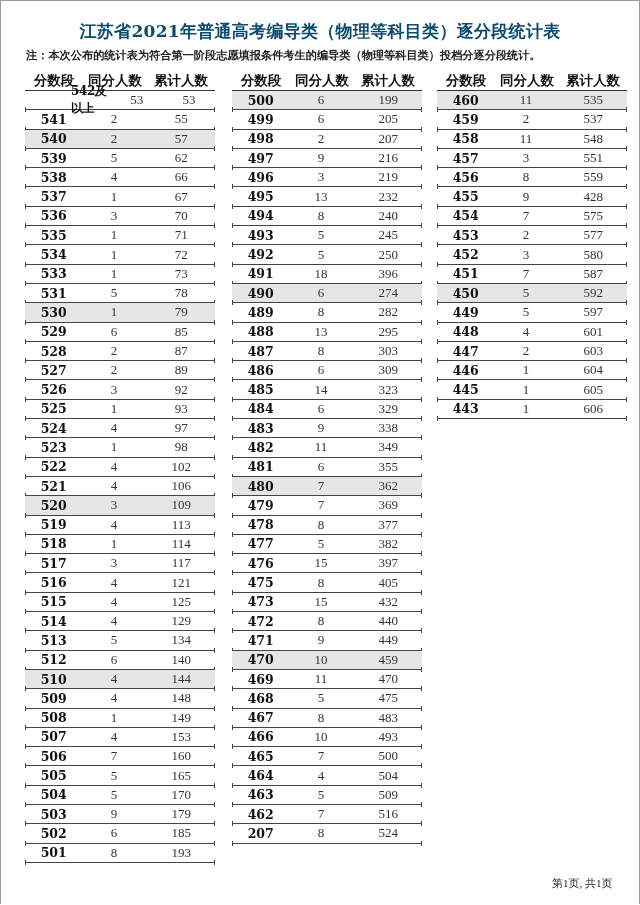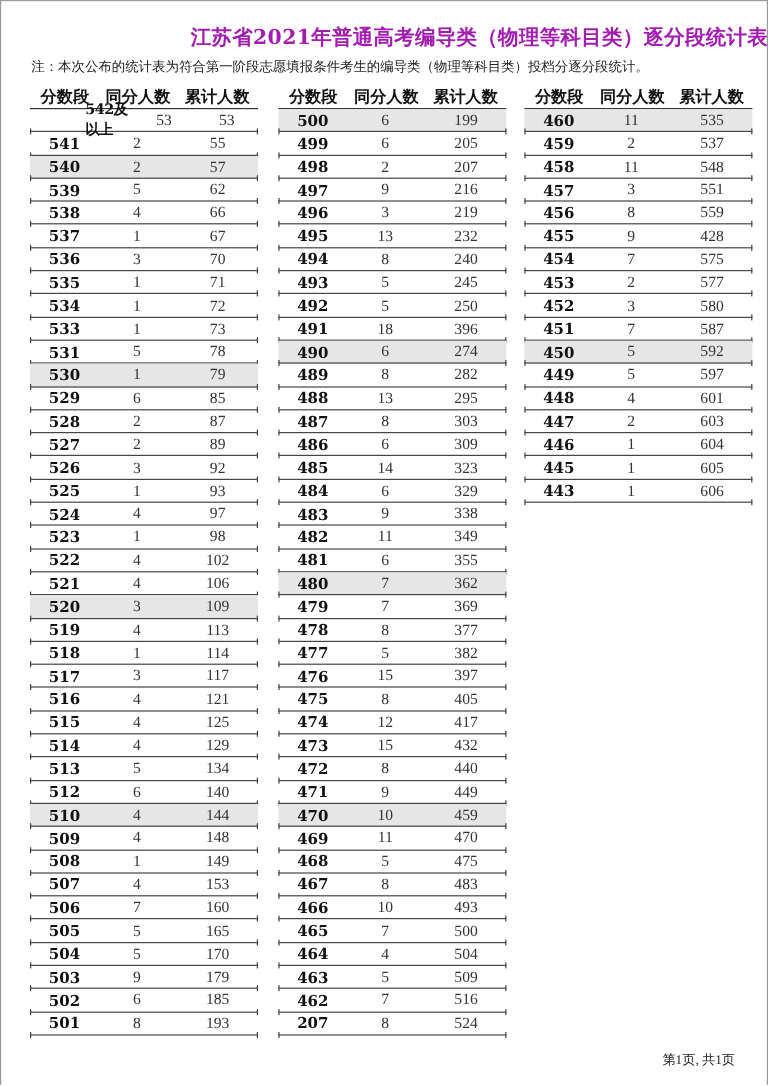--- a/index.html
+++ b/index.html
@@ -1,19 +1,19 @@
 <!DOCTYPE html>
 <html><head>
 <meta charset="utf-8">
 <style>
   html, body { margin:0; padding:0; background:#ffffff; }
   body { width:640px; height:905px; position:relative; overflow:hidden; font-family:"DejaVu Serif", serif; color:#222; }
   .page-border { position:absolute; left:0; top:0; width:638px; height:903px; border:1px solid #9a9a9a; border-bottom:none; }
-  .title { position:absolute; left:0; top:20px; width:640px; text-align:right; font-size:17px; font-weight:bold; letter-spacing:0.3px; color:#a21caf; }
-  .note { position:absolute; left:26px; top:48px; font-size:11.2px; font-family:"DejaVu Sans", sans-serif; color:#222; white-space:nowrap; }
+  .title { position:absolute; left:0; top:20px; width:640px; text-align:center; font-size:17px; font-weight:bold; letter-spacing:0.3px; color:#0c4a6e; }
+  .note { position:absolute; left:26px; top:48px; font-size:11.2px; font-family:"DejaVu Sans", sans-serif; color:#222; white-space:nowrap;font-weight:bold; }
   .table { position:absolute; top:66px; width:190px; }
   .thead { display:flex; height:24px; align-items:flex-end; border-bottom:1.5px solid #333; font-family:"DejaVu Sans", sans-serif; font-weight:bold; font-size:13.5px; color:#111; }
   .thead span { text-align:center; white-space:nowrap; }
   .c1 { width:58px; } .c2 { width:64px; } .c3 { width:68px; }
   .row { display:flex; height:19.3px; align-items:center; border-bottom:1.4px solid #444; position:relative; font-size:12.5px; box-sizing:border-box; }
   .row::before, .row::after { content:""; position:absolute; bottom:-3px; width:1px; height:5px; background:#444; }
   .row::before { left:0; } .row::after { right:0; }
   .row.shade { background:#e6e6e6; }
   .row .c1 { text-align:center; font-weight:bold; color:#111; }
   .row .c1.wide { text-align:left; padding-left:4px; width:54px; font-size:12px; letter-spacing:-0.4px;margin-left:42px; }
@@ -371,25 +371,20 @@
         <span class="c1">476</span>
         <span class="c2">15</span>
         <span class="c3">397</span>
       </div>
       <div class="row">
         <span class="c1">475</span>
         <span class="c2">8</span>
         <span class="c3">405</span>
       </div>
       <div class="row">
-        <span class="c1">474</span>
-        <span class="c2">12</span>
-        <span class="c3">417</span>
-      </div>
-      <div class="row">
         <span class="c1">473</span>
         <span class="c2">15</span>
         <span class="c3">432</span>
       </div>
       <div class="row">
         <span class="c1">472</span>
         <span class="c2">8</span>
         <span class="c3">440</span>
       </div>
       <div class="row">

